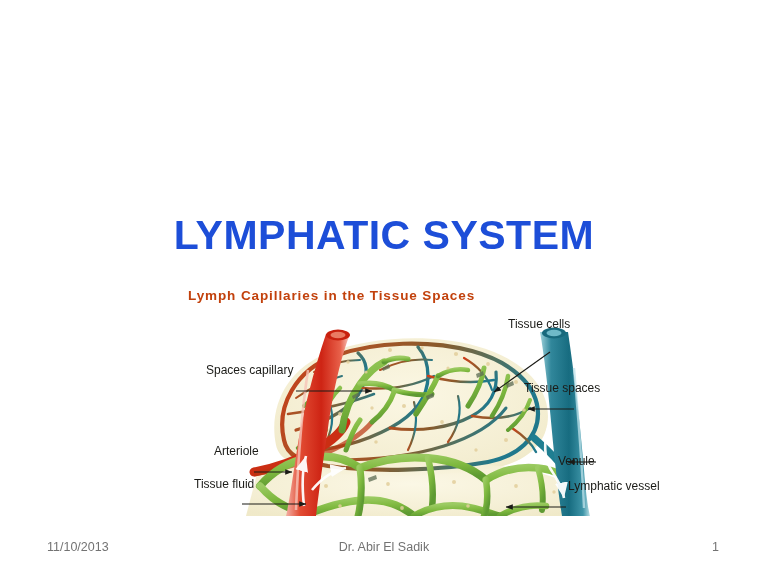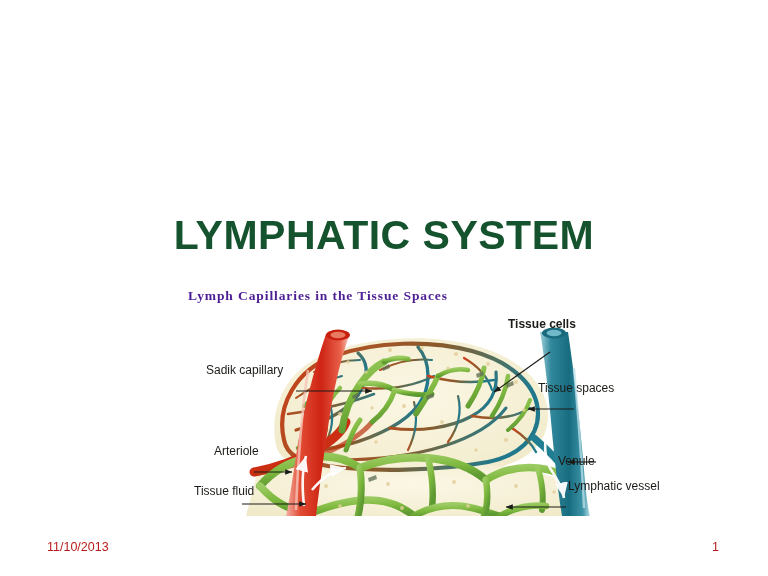--- a/index.html
+++ b/index.html
@@ -11,78 +11,77 @@
     position:relative;
   }
   .slide{position:absolute;inset:0;background:#fff;}
 
   
   .title{
     position:absolute;
     left:0;right:0;
     top:214px;
     text-align:center;
-    color:#14532d;
+    color:#1d4ed8;
     font-size:41px;
     font-weight:bold;
     letter-spacing:0.5px;
     line-height:1.05;
     white-space:nowrap;
   }
 
   
   .figure{
     position:absolute;
     left:176px;top:288px;
     width:460px;height:228px;
   }
   .fig-heading{
     position:absolute;
     left:12px;top:0px;
     font-size:13.5px;
     font-weight:bold;
-    color:#4c1d95;
+    color:#c2410c;
     letter-spacing:0.9px;
     white-space:nowrap;
-    font-family:Liberation Serif, serif;
   }
   .art{
     position:absolute;
     left:0;top:22px;
     width:460px;height:206px;
   }
   .art svg{display:block;width:460px;height:206px;}
 
   
   .lbl{
     position:absolute;
     font-size:12px;
     color:#1b1b17;
     white-space:nowrap;
     line-height:1;
   }
   .lbl-lymph-cap{left:30px;top:76px;}
   .lbl-arteriole{left:38px;top:157px;}
-  .lbl-tissue-fluid{left:18px;top:197px;}
-  .lbl-tissue-cells{left:332px;top:30px;font-weight:bold;}
-  .lbl-tissue-spaces{left:362px;top:94px;}
+  .lbl-tissue-fluid{left:18px;top:190px;}
+  .lbl-tissue-cells{left:332px;top:30px;}
+  .lbl-tissue-spaces{left:348px;top:94px;}
   .lbl-venule{left:382px;top:147px;margin-top:20px;}
   .lbl-lymph-vessel{left:348px;top:192px;margin-left:44px;}
 
   
   .footer{
     position:absolute;
     left:0;right:0;bottom:0;
     height:44px;
   }
   .footer span{
     position:absolute;
     top:8px;
     font-size:12.5px;
-    color:#b91c1c;
+    color:#737373;
     white-space:nowrap;
   }
   .foot-date{left:47px;}
   .foot-author{left:0;right:0;text-align:center;}
   .foot-page{left:712px;}
 </style>
 </head>
 <body>
 
 <div class="slide">
@@ -283,33 +282,34 @@
 
           <line x1="398" y1="99" x2="352" y2="99" marker-end="url(#ah)"></line>
 
           <line x1="420" y1="152" x2="392" y2="152" marker-end="url(#ah)"></line>
 
           <line x1="390" y1="197" x2="330" y2="197" marker-end="url(#ah)"></line>
         </g>
       </svg>
     </div>
 
-    <div class="lbl lbl-lymph-cap">Sadik capillary</div>
+    <div class="lbl lbl-lymph-cap">Spaces capillary</div>
 
     <div class="lbl lbl-arteriole">Arteriole</div>
 
     <div class="lbl lbl-tissue-fluid">Tissue fluid</div>
 
     <div class="lbl lbl-tissue-cells">Tissue cells</div>
 
     <div class="lbl lbl-tissue-spaces">Tissue spaces</div>
 
     <div class="lbl lbl-venule">Venule</div>
 
     <div class="lbl lbl-lymph-vessel">Lymphatic vessel</div>
   </div>
 
   <div class="footer">
     <span class="foot-date">11/10/2013</span>
+    <span class="foot-author">Dr. Abir El Sadik</span>
     <span class="foot-page">1</span>
   </div>
 
 </div>
 
 </body></html>

